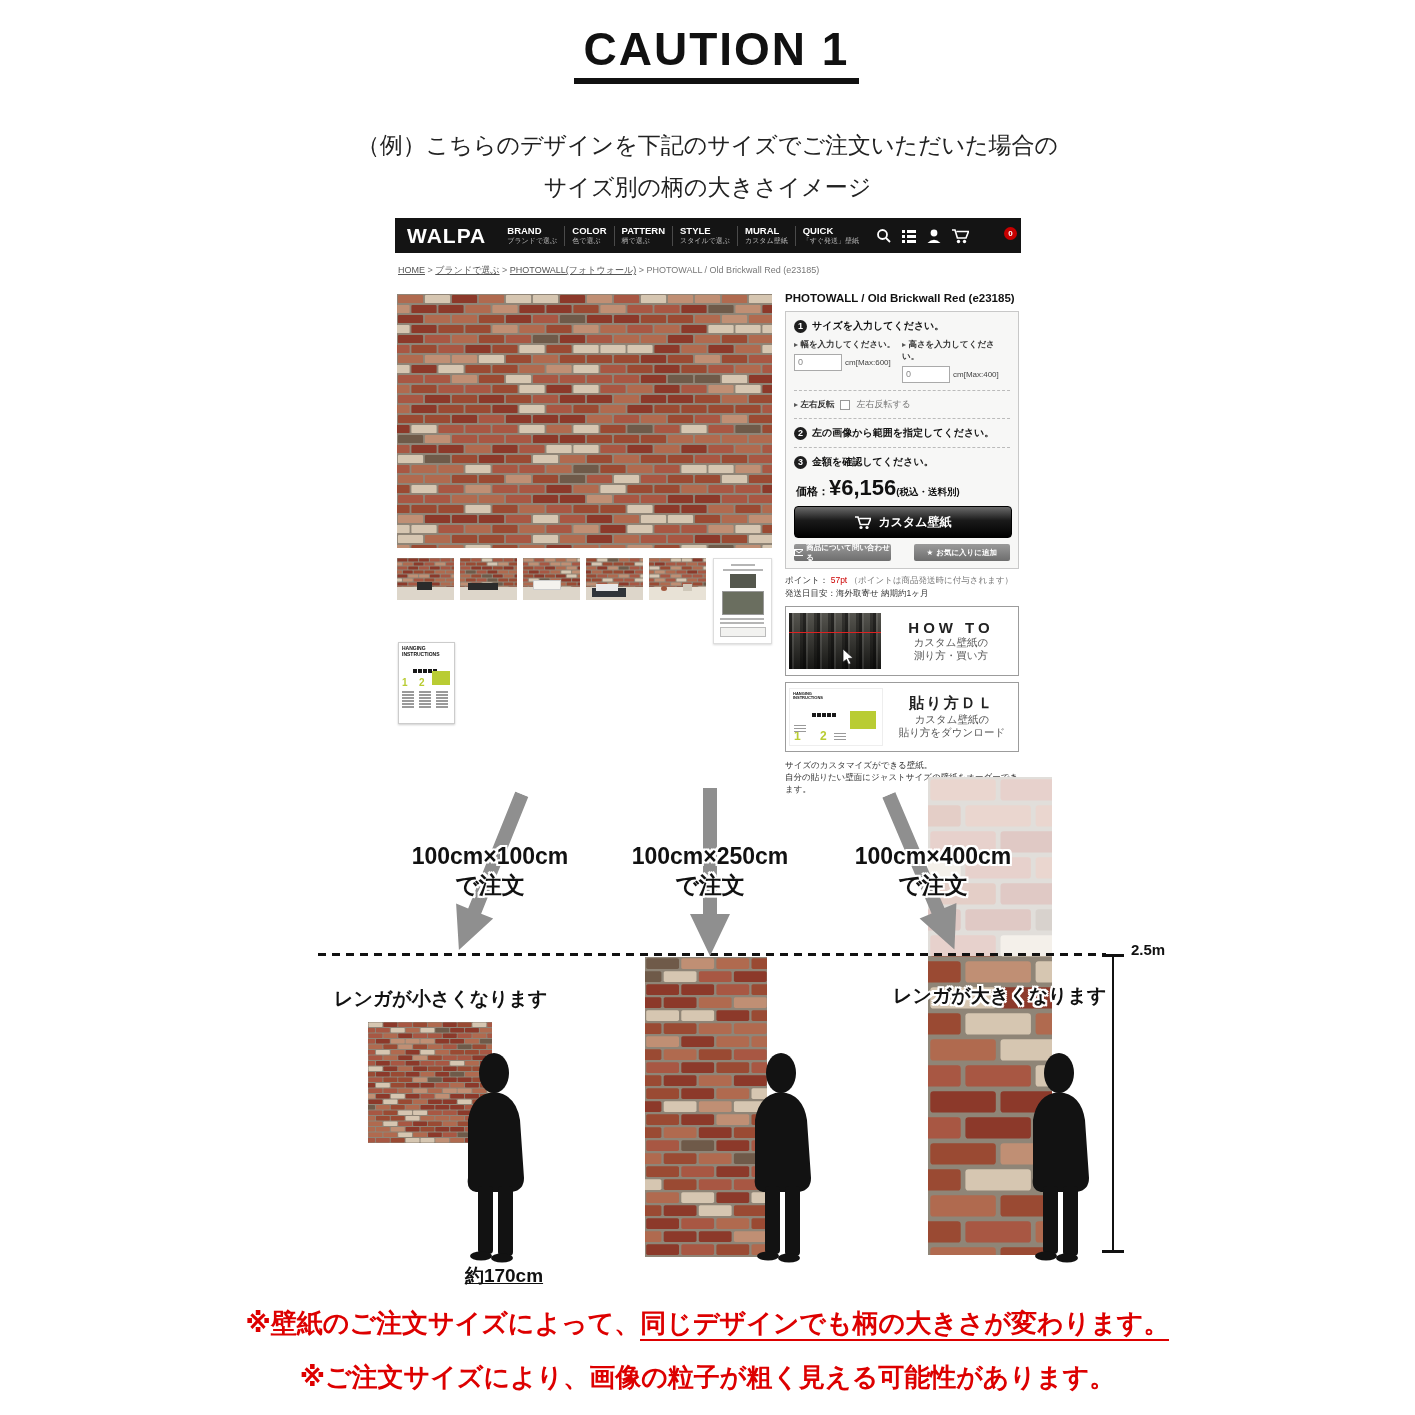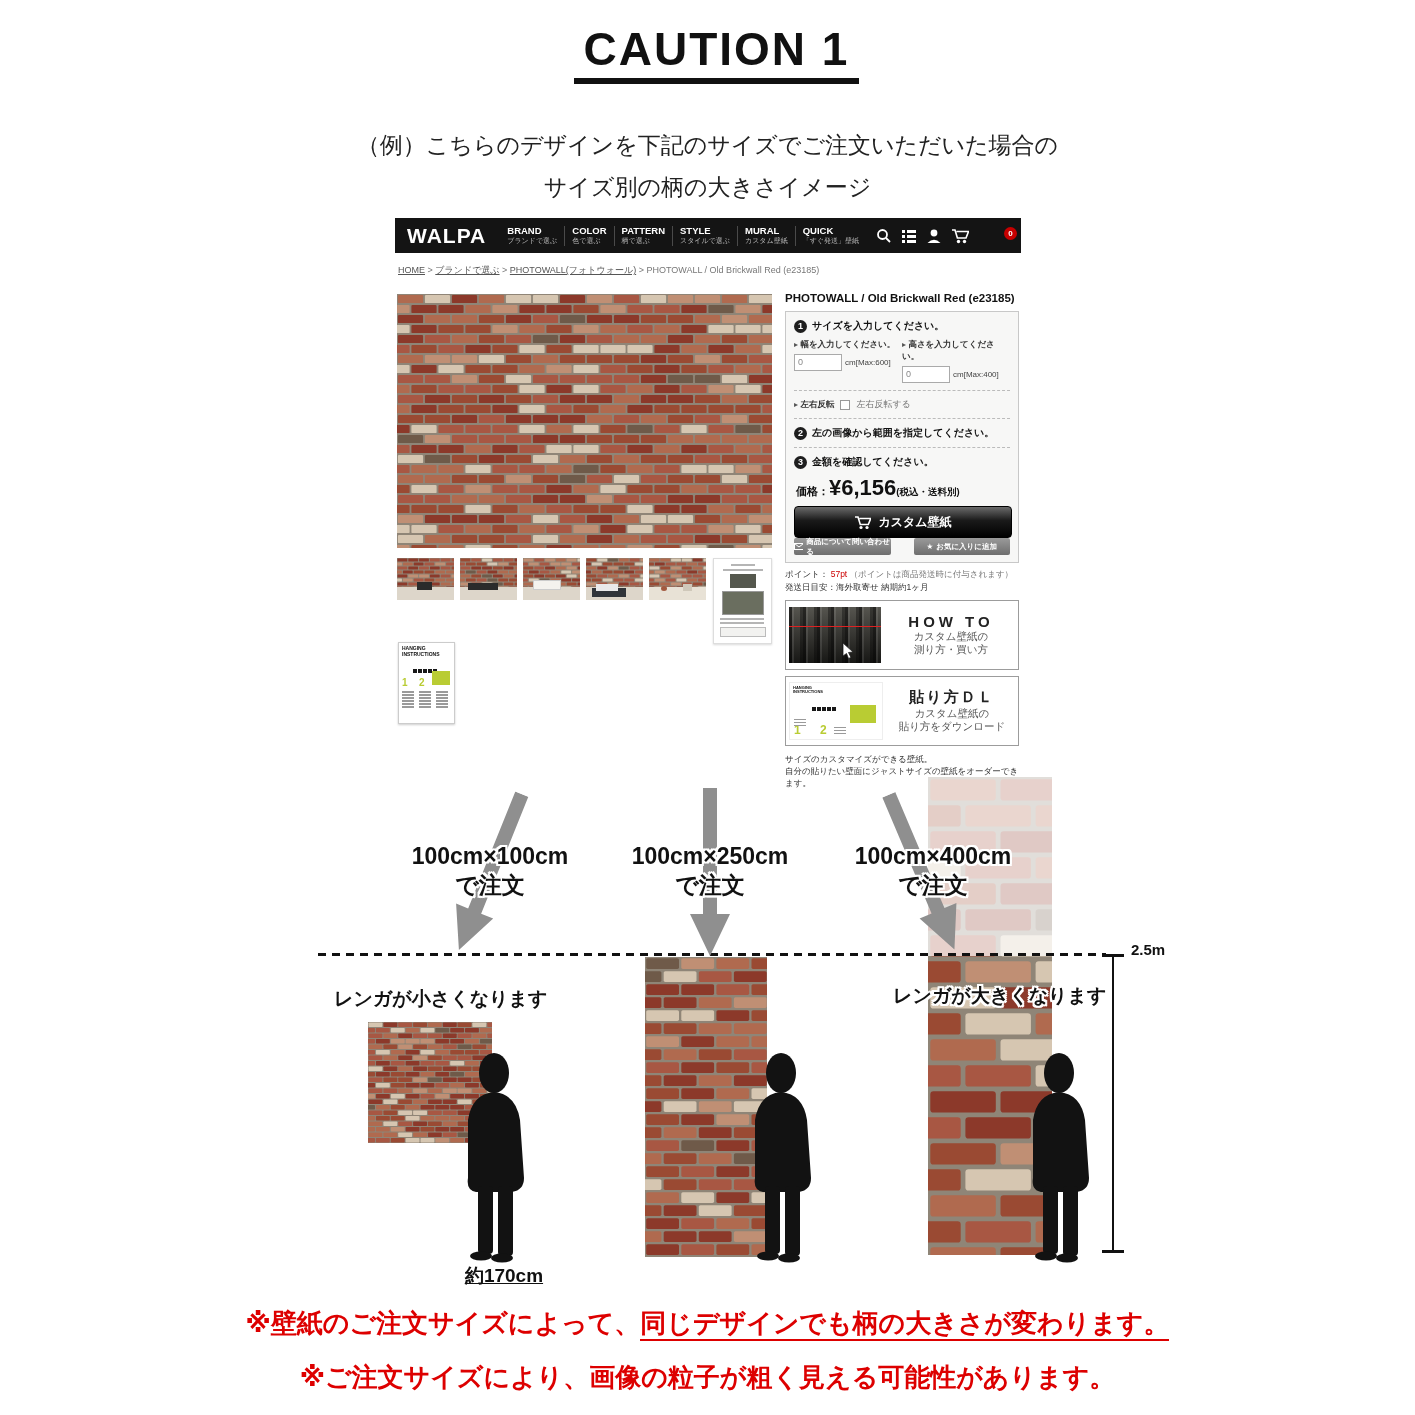--- a/index.html
+++ b/index.html
@@ -60,21 +60,21 @@
   .dsh{border-top:1px dashed #bbb;margin:7px 0;}
   .fliprow{display:flex;align-items:center;gap:6px;font-size:9px;}
   .chk{width:8px;height:8px;border:1px solid #999;background:#fff;display:inline-block;}
   .pricerow{margin:6px 0 2px 2px;display:flex;align-items:baseline;white-space:nowrap;}
   .prc-l{font-size:11px;font-weight:bold;}
   .prc-v{font-size:22px;font-weight:bold;letter-spacing:0;}
   .prc-n{font-size:9.5px;font-weight:bold;}
   .cartbtn{margin-top:5px;width:100%;height:30px;border:1px solid #000;border-radius:4px;
     background:linear-gradient(#6a6a6a,#1a1a1a 45%,#000);color:#fff;font-size:12px;font-weight:bold;
     display:flex;align-items:center;justify-content:center;gap:7px;cursor:pointer;}
-  .minibtns{display:flex;gap:23px;}
+  .minibtns{display:flex;gap:23px;margin-top:6px;}
   .minibtn{flex:1;height:17px;border-radius:2px;background:linear-gradient(#9a9a9a,#6e6e6e);color:#fff;
     font-size:7.5px;font-weight:bold;display:flex;align-items:center;justify-content:center;gap:3px;cursor:pointer;}
   .smalltxt{font-size:8.5px;color:#333;margin-top:6px;line-height:1.4;}
   .red{color:#cc0000;}
   .gray{color:#777;}
   .hbox{margin-top:6px;border:1px solid #9c9c9c;background:#fff;padding:3px;display:flex;gap:6px;align-items:center;height:62px;cursor:pointer;}
   .forest{position:relative;width:92px;height:56px;flex:0 0 auto;
     background-image:repeating-linear-gradient(90deg,rgba(0,0,0,.55) 0 3px,rgba(255,255,255,.10) 3px 5px,transparent 5px 11px,rgba(0,0,0,.35) 11px 14px),linear-gradient(#56554f,#171715);}
   .redline{position:absolute;left:0;top:19px;width:100%;height:1px;background:#d22;}
   .hbox-txt{flex:1;text-align:center;}

